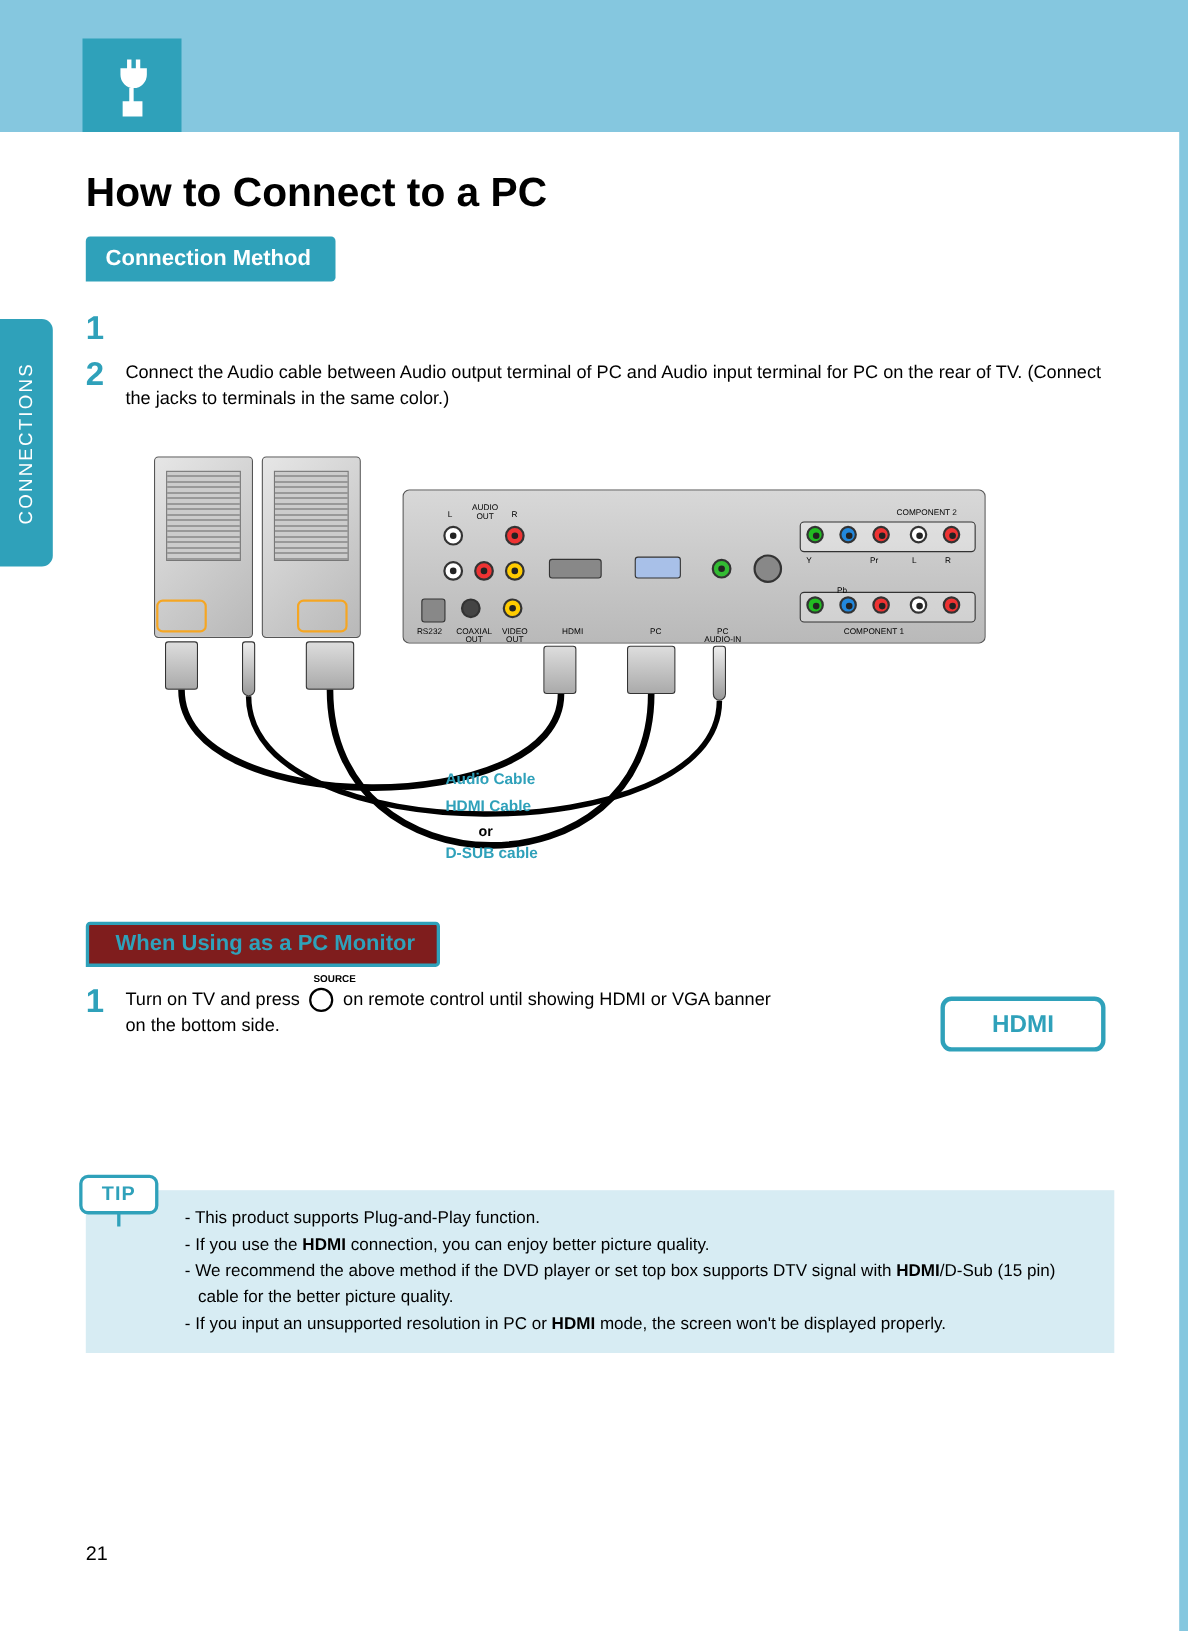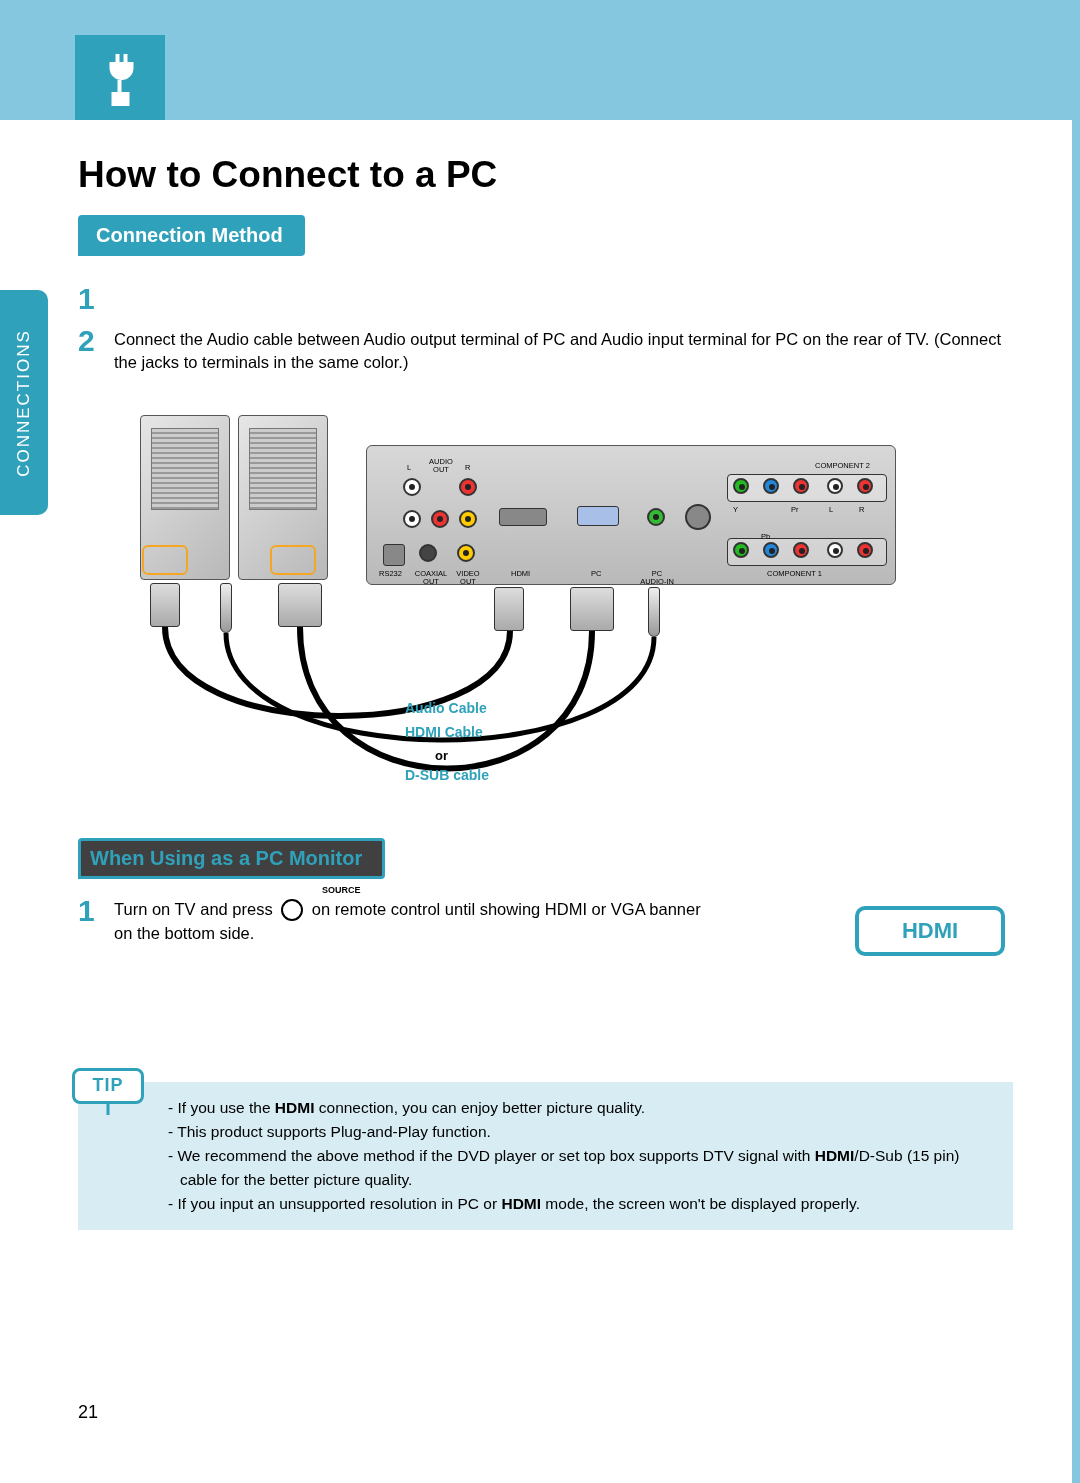--- a/index.html
+++ b/index.html
@@ -61,24 +61,24 @@
     color: #fff;
     font-size: 20px;
     font-weight: bold;
     padding: 9px 22px 9px 18px;
     border-radius: 4px;
     border-bottom-left-radius: 0;
   }
   .section1 { position: absolute; left: 78px; top: 215px; }
   .section2 { position: absolute; left: 78px; top: 838px; }
   .pill.outline {
-    background: #404040;
+    background: #7f1d1d;
     color: #2fa1ba;
     border: 3px solid #2fa1ba;
-    padding: 6px 20px 6px 9px;
+    padding: 6px 20px 6px 24px;
   }
   .steps {
     position: absolute;
     left: 78px;
     width: 930px;
   }
   .steps.s1 { top: 284px; }
   .steps.s2 { top: 896px; }
   .step-row {
     display: flex;
@@ -110,21 +110,20 @@
     top: -1px;
   }
   .src-label {
     display: inline-block;
     font-size: 9px;
     font-weight: bold;
     vertical-align: top;
     position: relative;
     top: -10px;
     left: 4px;
-    margin-left: 37px;
   }
   .src-group { display:inline-block; position:relative; }
   .src-group .src-label { position:absolute; top:-14px; left:2px; width:50px; text-align:center; }
 
   .diagram {
     position: absolute;
     left: 120px; top: 415px;
     width: 780px; height: 410px;
   }
   .pc-tower {
@@ -423,20 +422,20 @@
   </div>
 </div>
 
 <div class="banner-box">
   <div class="banner">HDMI</div>
 </div>
 
 <div class="tip-box">
   <div class="tip-badge">TIP</div>
   <ul>
+    <li>This product supports Plug-and-Play function.</li>
     <li>If you use the <b>HDMI</b> connection, you can enjoy better picture quality.</li>
-    <li>This product supports Plug-and-Play function.</li>
     <li>We recommend the above method if the DVD player or set top box supports DTV signal with <b>HDMI</b>/D-Sub (15 pin) cable for the better picture quality.</li>
     <li>If you input an unsupported resolution in PC or <b>HDMI</b> mode, the screen won't be displayed properly.</li>
   </ul>
 </div>
 
 <div class="page-num">21</div>
 
 </body></html>

